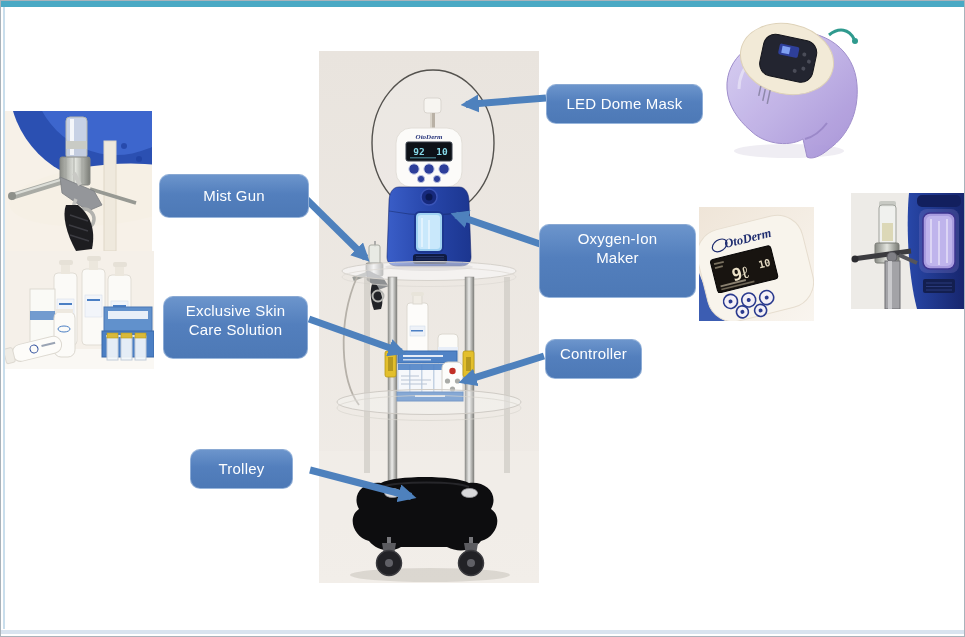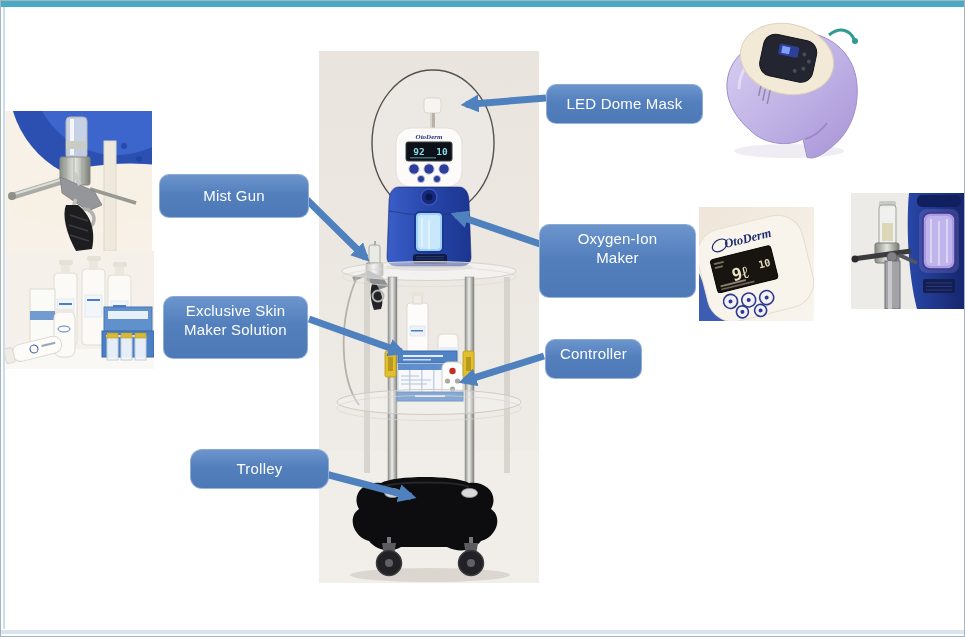--- a/index.html
+++ b/index.html
@@ -25,21 +25,21 @@
     display:flex;align-items:center;justify-content:center;text-align:center;
     white-space:pre-line;letter-spacing:.2px;
   }
   .callout.top{align-items:flex-start;padding-top:5px;}
 
   #c1{left:545px;top:83px;width:157px;height:40px;}
   #c2{left:158px;top:152px;width:150px;height:44px;margin-top:21px;}
   #c3{left:538px;top:223px;width:157px;height:74px;}
   #c4{left:162px;top:295px;width:145px;height:63px;}
   #c5{left:544px;top:338px;width:97px;height:40px;}
-  #c6{left:189px;top:448px;width:139px;height:40px;border-radius:12px;}
+  #c6{left:189px;top:448px;width:103px;height:40px;}
 
   .brand-sm{font:italic 700 7px "Liberation Serif",serif;}
   .lcd{font-family:"DejaVu Sans Mono",monospace;font-weight:bold;}
 </style>
 </head>
 <body>
 
 <div class="slide">
   <div class="topbar"></div>
   <div class="leftline"></div>
@@ -377,16 +377,16 @@
       <line x1="543" y1="355" x2="462.7" y2="380.2" marker-end="url(#ah)"></line>
       <line x1="309" y1="469" x2="410.2" y2="495.5" marker-end="url(#ah)"></line>
     </g>
   </svg>
 
   <div class="callout" id="c1">LED Dome Mask</div>
   <div class="callout" id="c2">Mist Gun</div>
   <div class="callout top" id="c3">Oxygen-Ion
 Maker</div>
   <div class="callout top" id="c4">Exclusive Skin
-Maker Solution</div>
+Care Solution</div>
   <div class="callout top" id="c5">Controller</div>
   <div class="callout" id="c6">Trolley</div>
 </div>
 
 </body></html>

